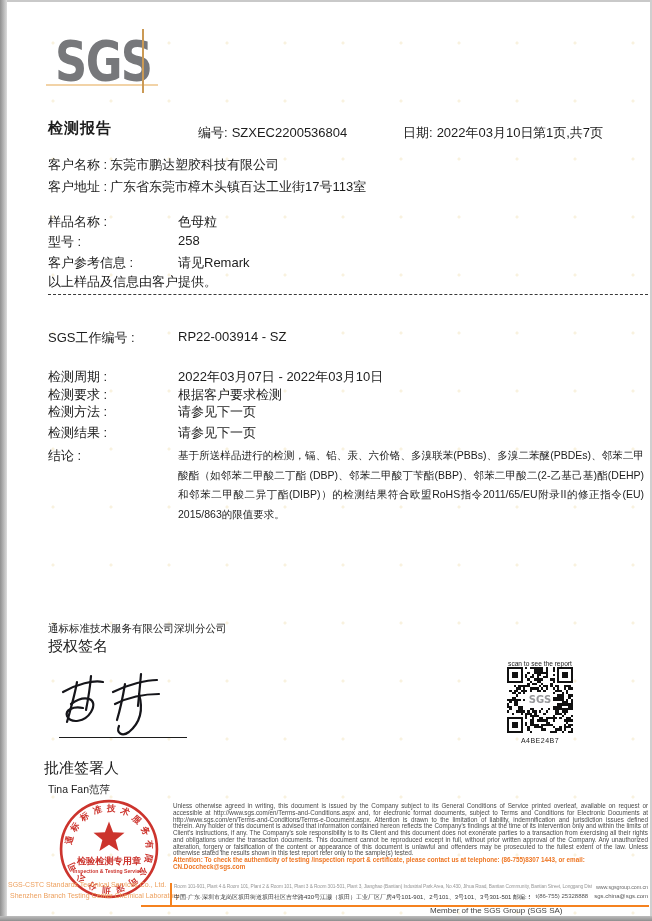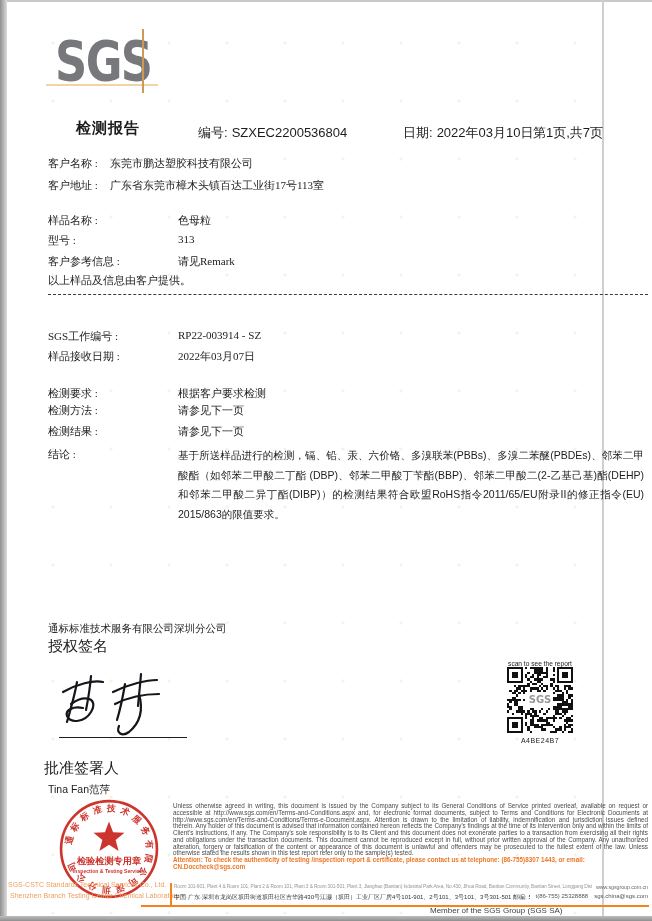--- a/index.html
+++ b/index.html
@@ -1,37 +1,37 @@
 <!DOCTYPE html>
 <html><head>
 <meta charset="utf-8">
 <style>
   html,body{margin:0;padding:0;}
   body{width:652px;height:921px;overflow:hidden;background:#fff;}
-  .page{position:relative;width:604px;height:921px;background:#fff;
+  .page{position:relative;width:652px;height:921px;background:#fff;
         font-family:"Liberation Sans","DejaVu Sans",sans-serif;color:#1c1c1c;
         background-image:radial-gradient(circle, rgba(233,208,138,0.28) 1px, rgba(233,208,138,0) 2px);
         background-size:58px 58px;background-position:24px 14px;}
   
   .edge-left{position:absolute;left:0;top:0;width:7px;height:921px;background:linear-gradient(90deg,#8f8f8f,#dcdcdc);}
   .edge-top{position:absolute;left:0;top:0;width:652px;height:2px;background:#c9c9c9;}
   .edge-right{position:absolute;right:0;top:0;width:2px;height:921px;background:#cfcfcf;}
   .edge-bottom{position:absolute;left:0;bottom:0;width:652px;height:5px;background:linear-gradient(180deg,#bdbdbd,#8f8f8f);}
   
   .logo-text{position:absolute;left:55px;top:37px;font-size:56px;line-height:0.85;font-weight:bold;
              color:#77787b;letter-spacing:-2px;transform:scaleX(.8);transform-origin:0 0;
              font-family:"DejaVu Sans","Liberation Sans",sans-serif;}
   .logo-hline{position:absolute;left:46px;top:84px;width:112px;height:2px;background:#f2d3a7;}
   .logo-vline{position:absolute;left:142px;top:29px;width:2px;height:64px;background:#cb9a55;}
   
-  .title{position:absolute;left:48px;top:119px;font-size:15px;font-weight:bold;letter-spacing:1px;margin-left:28px;}
+  .title{position:absolute;left:48px;top:119px;font-size:15px;font-weight:bold;letter-spacing:1px;}
   .hdr{position:absolute;top:124px;font-size:13px;white-space:nowrap;}
   .hdr .gap{display:inline-block;width:4px;}
   
-  .row{position:absolute;left:48px;width:596px;height:15px;font-size:11px;white-space:nowrap;font-family:Liberation Serif, serif;}
+  .row{position:absolute;left:48px;width:596px;height:15px;font-size:13px;white-space:nowrap;}
   .row .lbl{position:absolute;left:0;}
   .row .val{position:absolute;white-space:nowrap;}
   .v62{left:62px;}
   .v130{left:130px;}
   .sep{position:absolute;left:48px;width:600px;top:294px;border-top:1px dashed #3a3a3a;}
   .conclusion{position:absolute;left:178px;top:446px;width:466px;font-size:10.5px;line-height:19.5px;text-align:justify;}
   
   .sig-company{position:absolute;left:48px;top:622px;font-size:10.5px;}
   .sig-auth{position:absolute;left:48px;top:637px;font-size:15px;}
   .sig-art{position:absolute;left:55px;top:666px;}
@@ -89,37 +89,37 @@
   <div class="row" style="top:178px">
       <span class="lbl">客户地址 :</span>
       <span class="val v62">广东省东莞市樟木头镇百达工业街17号113室</span>
     </div>
   <div class="row" style="top:213px">
       <span class="lbl">样品名称 :</span>
       <span class="val v130">色母粒</span>
     </div>
   <div class="row" style="top:233px">
       <span class="lbl">型号 :</span>
-      <span class="val v130">313</span>
+      <span class="val v130">258</span>
     </div>
   <div class="row" style="top:254px">
       <span class="lbl">客户参考信息 :</span>
       <span class="val v130">请见Remark</span>
     </div>
   <div class="row" style="top:273px">以上样品及信息由客户提供。</div>
 
   <div class="sep"></div>
 
   <div class="row" style="top:329px">
       <span class="lbl">SGS工作编号 :</span>
       <span class="val v130">RP22-003914 - SZ</span>
     </div>
-  <div class="row" style="top:349px">
-      <span class="lbl">样品接收日期 :</span>
-      <span class="val v130">2022年03月07日</span>
+  <div class="row" style="top:368px">
+      <span class="lbl">检测周期 :</span>
+      <span class="val v130">2022年03月07日 - 2022年03月10日</span>
     </div>
   <div class="row" style="top:386px">
       <span class="lbl">检测要求 :</span>
       <span class="val v130">根据客户要求检测</span>
     </div>
   <div class="row" style="top:403px">
       <span class="lbl">检测方法 :</span>
       <span class="val v130">请参见下一页</span>
     </div>
   <div class="row" style="top:424px">

